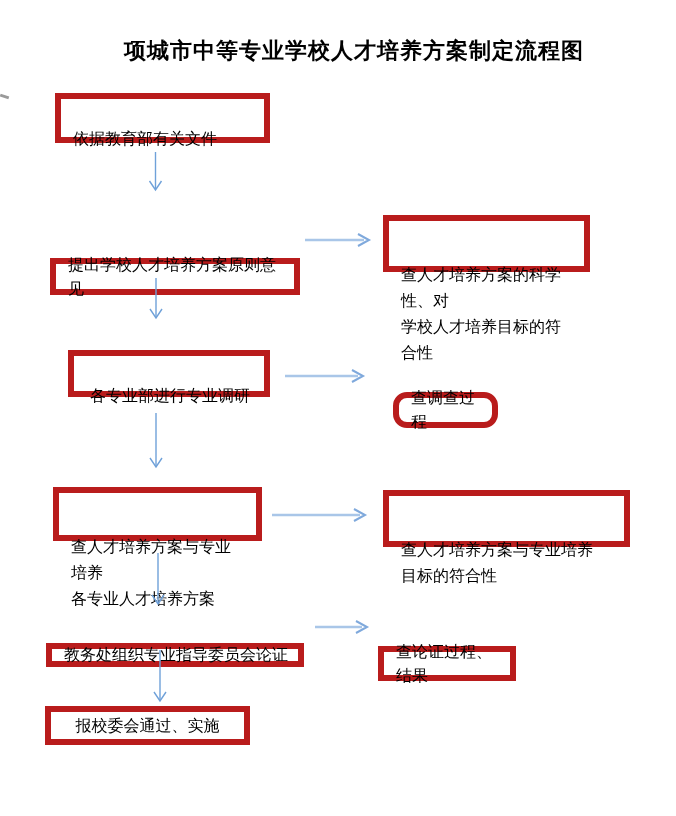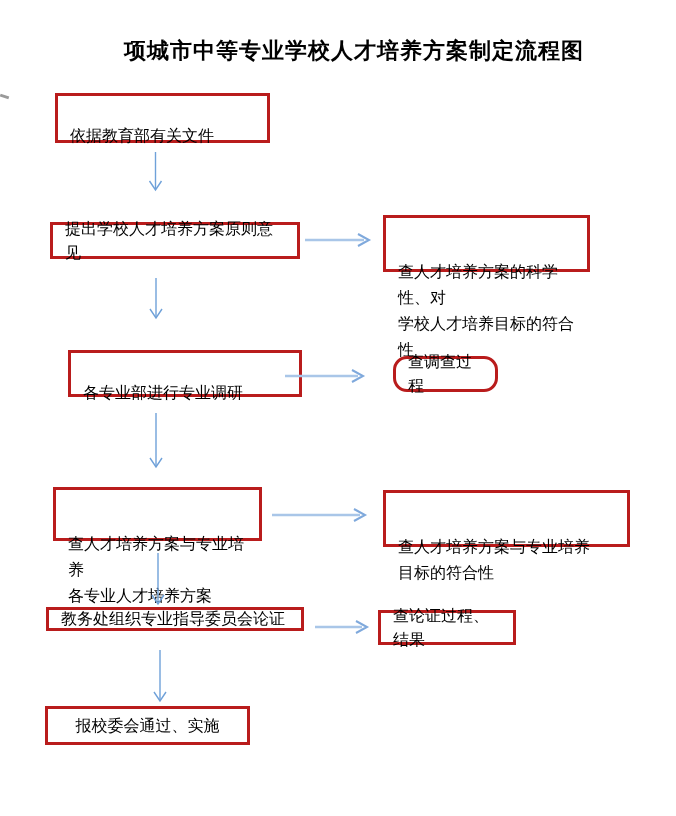--- a/index.html
+++ b/index.html
@@ -6,26 +6,26 @@
   body{
     width:676px;height:816px;position:relative;background:#ffffff;
     font-family:"Liberation Serif","DejaVu Serif",serif;
     color:#000;overflow:hidden;
   }
   .title{
     position:absolute;left:16px;top:36px;width:676px;text-align:center;
     font-size:22px;font-weight:bold;letter-spacing:1px;
   }
   .box{
-    position:absolute;border:3px solid #b91c1c;background:#fff;
+    position:absolute;border:6px solid #b91c1c;background:#fff;
     font-size:16px;line-height:24px;box-sizing:border-box;
     white-space:pre-line;
   }
   .pad{padding:4px 10px 0 12px;}
-  .vcenter{display:flex;align-items:center;padding:0 10px 0 12px;}
+  .vcenter{display:flex;align-items:center;padding:0 10px 0 12px;margin-top:36px;}
   .hcenter{display:flex;align-items:center;justify-content:center;padding:0 6px;}
   .two-line{line-height:26px;padding-top:15px;}
   svg.arrows{position:absolute;left:0;top:0;pointer-events:none;}
   .stray-mark{
     position:absolute;left:0;top:95px;width:9px;height:3px;
     background:#9a9a9a;transform:rotate(18deg);
   }
 </style>
 </head>
 <body>
@@ -35,21 +35,21 @@
 <div class="stray-mark"></div>
 
 <div class="box pad" style="left:55px;top:93px;width:215px;height:50px;">
   <span>依据教育部有关文件</span>
 </div>
 
 <div class="box vcenter" style="left:50px;top:222px;width:250px;height:37px;">
   <span>提出学校人才培养方案原则意见</span>
 </div>
 
-<div class="box pad" style="left:68px;top:350px;width:234px;height:47px;">
+<div class="box pad" style="left:68px;top:350px;width:202px;height:47px;text-align:center;">
   <span>各专业部进行专业调研</span>
 </div>
 
 <div class="box pad two-line" style="left:53px;top:487px;width:209px;height:54px;">
   <span>查人才培养方案与专业培养
 各专业人才培养方案</span>
 </div>
 
 <div class="box vcenter" style="left:46px;top:607px;width:258px;height:24px;">
   <span>教务处组织专业指导委员会论证</span>

